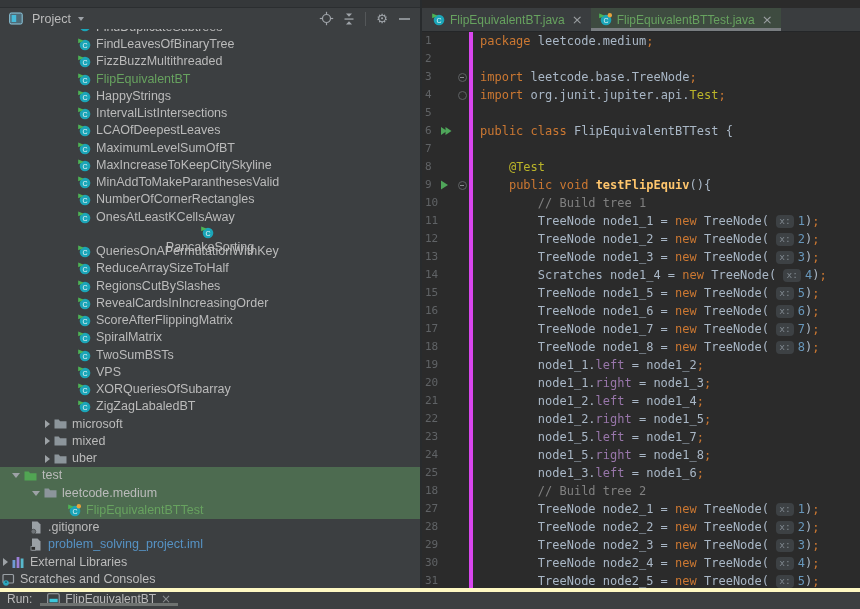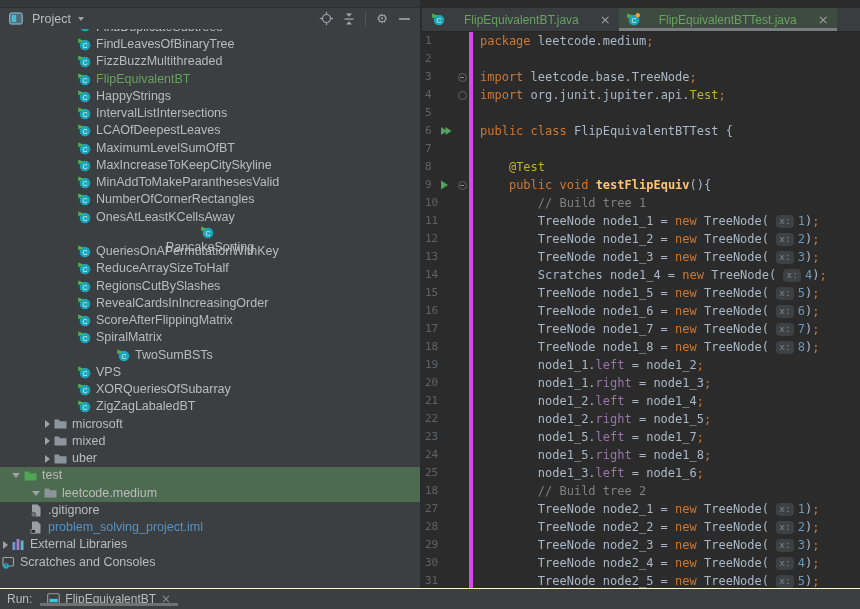--- a/index.html
+++ b/index.html
@@ -32,21 +32,21 @@
   .lbl{ line-height:17px; }
   .lbl.green{ color:var(--added-file-green,#67A25F); }
   .lbl.blue{ color:var(--iml-blue,#5692C4); }
   .tree-row.clipped{ height:7px; overflow:hidden; align-items:flex-start; }
   .tree-row.clipped > *{ margin-top:-10px; }
   
   .vsep{ width:2px; background:#282B2D; flex:none; }
   .right{ flex:1; display:flex; flex-direction:column; background:var(--editor-bg,#2B2B2B); min-width:0;}
   .ed-sliver{ height:8px; background:#2B2B2B; }
   .tabbar{ height:24px; background:#3A3D3F; display:flex; align-items:stretch; padding-left:2px; border-bottom:1px solid #242628; }
-  .tab{ display:flex; align-items:center; gap:19px; padding:0 8px; position:relative; font-size:12px; cursor:default; }
+  .tab{ display:flex; align-items:center; gap:5px; padding:0 8px; position:relative; font-size:12px; cursor:default; }
   .tab .tab-label{ color:var(--added-file-green,#67A25F); }
   .tab.active{ background:#3E4B40; }
   .tab.active::after{ content:''; position:absolute; left:0; right:0; bottom:0; height:3px; background:#797D80; }
   .tab .close-x{ color:#9CA0A3; font-size:13px; line-height:12px; margin-left:2px; font-family:"DejaVu Sans",sans-serif; }
   .codearea{ flex:1; font-family:"DejaVu Sans Mono",monospace; font-size:12px; overflow:hidden; }
   .line{ display:flex; height:18px; line-height:18px; }
   .ln{ flex:none; width:18px; padding-left:3px; color:var(--line-number,#606366); font-size:11px; }
   .runm{ flex:none; width:15px; display:flex; align-items:center; justify-content:flex-start; }
   .foldm{ flex:none; width:14px; display:flex; align-items:center; justify-content:center; }
   .fold-c{ width:9px; height:9px; border:1px solid #5E6163; border-radius:50%; position:relative; }
@@ -54,21 +54,21 @@
   .txt{ white-space:pre; border-left:4px solid #d946ef; padding-left:7px; }
   .tk-kw{ color:var(--keyword-orange,#CC7832); }
   .tk-pl{ color:#A9B7C6; }
   .tk-num{ color:var(--number-blue,#6897BB); }
   .tk-cmt{ color:var(--comment-gray,#808080); }
   .tk-fld{ color:var(--field-purple,#9876AA); }
   .tk-m{ color:var(--method-yellow,#FFC66D); font-weight:bold; }
   .tk-ann{ color:var(--annotation-yellow,#BBB529); }
   .tk-hint{ display:inline-block; background:#3D4144; color:#7E868D; font-size:9.5px; line-height:11px; padding:0.5px 3px 1.5px; border-radius:4px; margin-right:4px; vertical-align:1px; font-family:"DejaVu Sans Mono",monospace;}
   
-  .bottombar{ height:21px; background:var(--panel-bg,#3C3F41); border-top:1px solid #fef9c3; display:flex; align-items:center; font-size:12px; }
+  .bottombar{ height:21px; background:var(--panel-bg,#3C3F41); border-top:4px solid #fef9c3; display:flex; align-items:flex-start; font-size:12px; }
   .run-label{ display:flex; align-items:center; padding:0 6px 0 7px; color:#BBBBBB; }
   .run-tab{ display:flex; align-items:center; gap:5px; padding:0 7px; position:relative; margin-left:2px; }
   .run-tab::after{ content:''; position:absolute; left:0; right:0; bottom:0; height:3px; background:#6E7270; }
   .run-tab .close-x{ color:#8A8E90; font-size:12px; font-family:"DejaVu Sans",sans-serif; }
 </style>
 </head>
 <body>
 
 <div class="app">
   <div class="main">
@@ -295,21 +295,21 @@
           <div class="tree-row" style="padding-left: 78px;">
             <span class="ticon">
               <svg width="13" height="13" viewBox="0 0 13 13">
       <circle cx="7" cy="7" r="5.3" fill="#1BA5B8"></circle>
       <text x="7" y="9.6" text-anchor="middle" font-size="7" font-family="Liberation Sans, sans-serif" fill="#EAF6F8">C</text>
       <polygon points="0.2,0.4 5.8,2.8 0.2,5.2" fill="#4DB454"></polygon>
       </svg>
             </span>
             <span class="lbl">SpiralMatrix</span>
           </div>
-          <div class="tree-row" style="padding-left: 78px; margin-left: 39px;">
+          <div class="tree-row" style="padding-left: 78px;">
             <span class="ticon">
               <svg width="13" height="13" viewBox="0 0 13 13">
       <circle cx="7" cy="7" r="5.3" fill="#1BA5B8"></circle>
       <text x="7" y="9.6" text-anchor="middle" font-size="7" font-family="Liberation Sans, sans-serif" fill="#EAF6F8">C</text>
       <polygon points="0.2,0.4 5.8,2.8 0.2,5.2" fill="#4DB454"></polygon>
       </svg>
             </span>
             <span class="lbl">TwoSumBSTs</span>
           </div>
           <div class="tree-row" style="padding-left: 78px;">
@@ -379,20 +379,31 @@
             <span class="lbl">test</span>
           </div>
           <div class="tree-row selected" style="padding-left: 32px;">
             <span class="arr arr-d"></span>
             <span class="ticon">
               <svg width="13" height="12" viewBox="0 0 13 12">
                 <path d="M0.5,1.5 h4.2 l1.4,1.7 h6.4 v7.3 h-12 z" fill="#8C959B"></path>
               </svg>
             </span>
             <span class="lbl">leetcode.medium</span>
+          </div>
+          <div class="tree-row selected" style="padding-left: 68px;">
+            <span class="ticon">
+              <svg width="13" height="13" viewBox="0 0 13 13">
+      <circle cx="7" cy="7" r="5.3" fill="#1BA5B8"></circle>
+      <text x="7" y="9.6" text-anchor="middle" font-size="7" font-family="Liberation Sans, sans-serif" fill="#EAF6F8">C</text>
+      <polygon points="0.2,0.4 5.8,2.8 0.2,5.2" fill="#4DB454"></polygon>
+      <circle cx="10.8" cy="2.3" r="2.2" fill="#E8A33D"></circle>
+              </svg>
+            </span>
+            <span class="lbl green">FlipEquivalentBTTest</span>
           </div>
           <div class="tree-row" style="padding-left: 30px;">
             <span class="ticon">
               <svg width="12" height="13" viewBox="0 0 12 13">
                 <path d="M2,0.5 h5.5 l3,3 v9 h-8.5 z" fill="#9AA0A5"></path>
                 <circle cx="3.4" cy="10.6" r="2.4" fill="#6E7377" stroke="#3C3F41" stroke-width="0.7"></circle>
               </svg>
             </span>
             <span class="lbl">.gitignore</span>
           </div>

